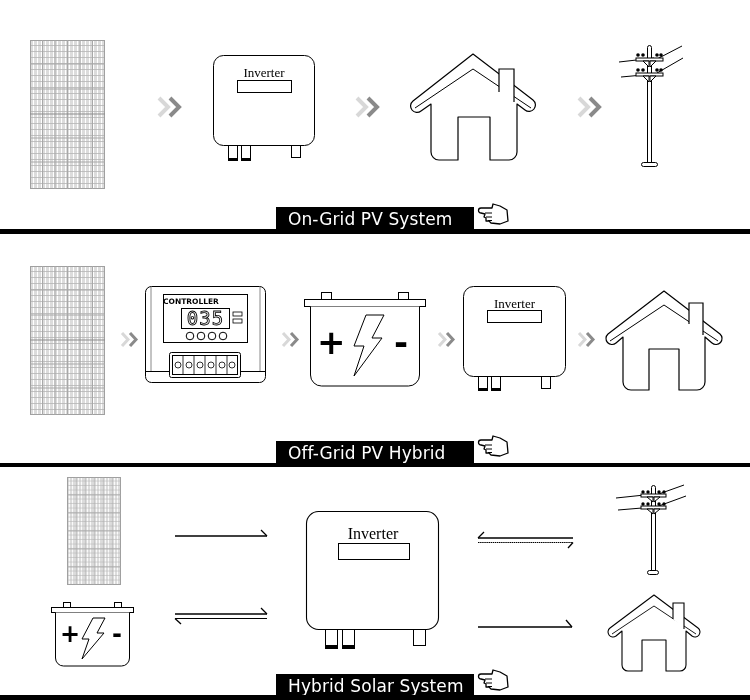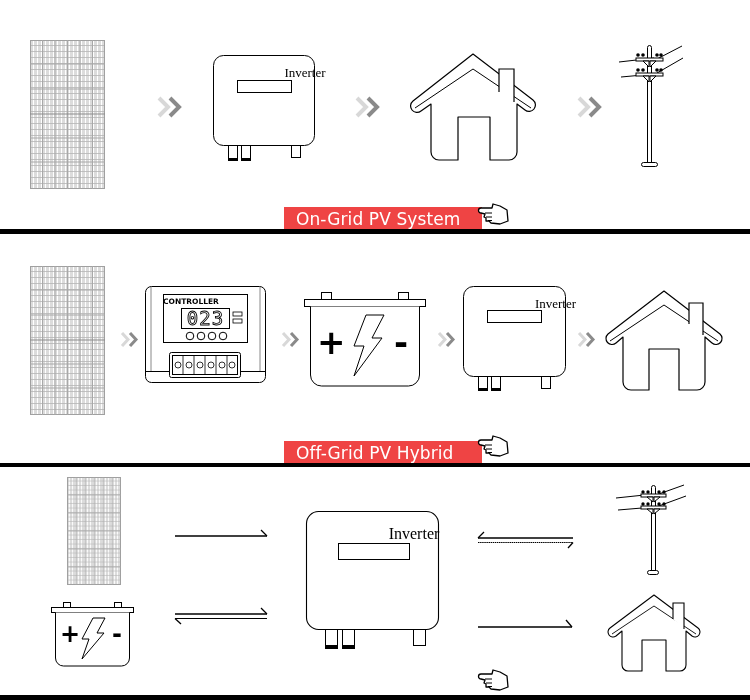--- a/index.html
+++ b/index.html
@@ -1,21 +1,21 @@
 <!DOCTYPE html>
 <html><head>
 <meta charset="utf-8">
 <style>
   html, body { margin: 0; padding: 0; background: #ffffff; }
   body { width: 750px; height: 700px; position: relative; overflow: hidden; font-family: "DejaVu Sans", sans-serif; }
   .abs { position: absolute; }
   .section { position: absolute; left: 0; width: 750px; }
   .divider { position: absolute; left: 0; width: 750px; background: #000; }
-  .label-box { position: absolute; background: #ef4444; color: #fff; font-family: "DejaVu Sans", sans-serif; font-size: 17px; line-height: 24px; height: 24px; padding: 0 0 0 12px; box-sizing: border-box; white-space: nowrap; letter-spacing: 0.1px; margin-left: 8px; }
-  .inv-label { position: absolute; font-family: "Liberation Serif", serif; color: #000; white-space: nowrap; text-align: center; padding-left: 41px; }
+  .label-box { position: absolute; background: #000000; color: #fff; font-family: "DejaVu Sans", sans-serif; font-size: 17px; line-height: 24px; height: 24px; padding: 0 0 0 12px; box-sizing: border-box; white-space: nowrap; letter-spacing: 0.1px; }
+  .inv-label { position: absolute; font-family: "Liberation Serif", serif; color: #000; white-space: nowrap; text-align: center; }
   .ctrl-label { font-family: "DejaVu Sans", sans-serif; font-weight: bold; color: #000; }
   svg { position: absolute; overflow: visible; }
 </style>
 </head>
 <body>
 
 <div class="section" style="top:0;height:236px;">
 
   <svg style="left:30px;top:40px;" width="75" height="149" viewBox="0 0 75 149">
     <defs>
@@ -167,21 +167,21 @@
         <line x1="82" y1="70" x2="82" y2="88"></line>
         <circle cx="33" cy="79" r="3"></circle>
           <circle cx="44" cy="79" r="3"></circle>
           <circle cx="55" cy="79" r="3"></circle>
         <circle cx="66" cy="79" r="3"></circle>
           <circle cx="77" cy="79" r="3"></circle>
           <circle cx="87" cy="79" r="3"></circle>
       </g>
     </svg>
     <div class="ctrl-label" style="position:absolute;left:18px;width:85px;top:11px;font-size:7.5px;line-height:9px;text-align:left;">CONTROLLER</div>
-    <div style="position:absolute;left:37px;width:47px;top:22px;height:20px;font-family:'DejaVu Sans Mono',monospace;font-size:19px;line-height:20px;text-align:center;color:#fff;-webkit-text-stroke:0.9px #000;letter-spacing:1px;">023</div>
+    <div style="position:absolute;left:37px;width:47px;top:22px;height:20px;font-family:'DejaVu Sans Mono',monospace;font-size:19px;line-height:20px;text-align:center;color:#fff;-webkit-text-stroke:0.9px #000;letter-spacing:1px;">035</div>
   </div>
 
   <svg style="left:282px;top:95px;" width="20" height="17" viewBox="0 0 20 17">
     <polyline points="1,2 7,8.5 1,15" fill="none" stroke="#d8d8d8" stroke-width="3"></polyline>
     <polyline points="9,2 15,8.5 9,15" fill="none" stroke="#8a8a8a" stroke-width="3"></polyline>
   </svg>
 
   <div class="abs" style="left:304px;top:55px;width:122px;height:97px;">
     <svg style="left:0;top:0;" width="122" height="97" viewBox="0 0 122 97">
       <rect x="17.5" y="1.5" width="10" height="7" fill="#fff" stroke="#000"></rect>
@@ -331,20 +331,21 @@
         <circle cx="48" cy="20" r="1.7"></circle>
     </g>
   </svg>
 
   <svg style="left:606px;top:126px;" width="96" height="80" viewBox="0 0 96 80">
     <path d="M48,2 L92,35 A5,5 0 0 1 86,43 L80,38 L80,72 A6,6 0 0 1 74,78 L60,78 L60,47 L36,47 L36,78 L22,78 A6,6 0 0 1 16,72 L16,38 L10,43 A5,5 0 0 1 4,35 Z" fill="#fff" stroke="#000" stroke-width="1.1" stroke-linejoin="round"></path>
     <path d="M6,41 L48,13 L90,41" fill="none" stroke="#000" stroke-width="0.9"></path>
     <polyline points="67,26 67,10 78,10 78,36" fill="#fff" stroke="#000" stroke-width="1.1"></polyline>
   </svg>
 
+  <div class="label-box" style="left:276px;top:207px;width:198px;">Hybrid Solar System</div>
   <svg style="left:478px;top:200px;" width="32" height="25" viewBox="0 0 32 25">
     <path d="M3,7 L14,7 L15,3 L22,5 L29,9 L30,20 L22,23 L13,22 L11,20 L8,20 L8,17 L6,16 L7,13 L3,12 A2,2 0 0 1 3,7 Z" fill="#fff" stroke="#000" stroke-width="1.3" stroke-linejoin="round"></path>
     <line x1="7" y1="12" x2="14" y2="12" stroke="#000" stroke-width="1"></line>
     <line x1="8" y1="16" x2="14" y2="16" stroke="#000" stroke-width="1"></line>
     <line x1="10" y1="19.5" x2="14" y2="19.5" stroke="#000" stroke-width="1"></line>
   </svg>
 </div>
 <div class="divider" style="top:695px;height:5px;"></div>
 
 </body></html>

